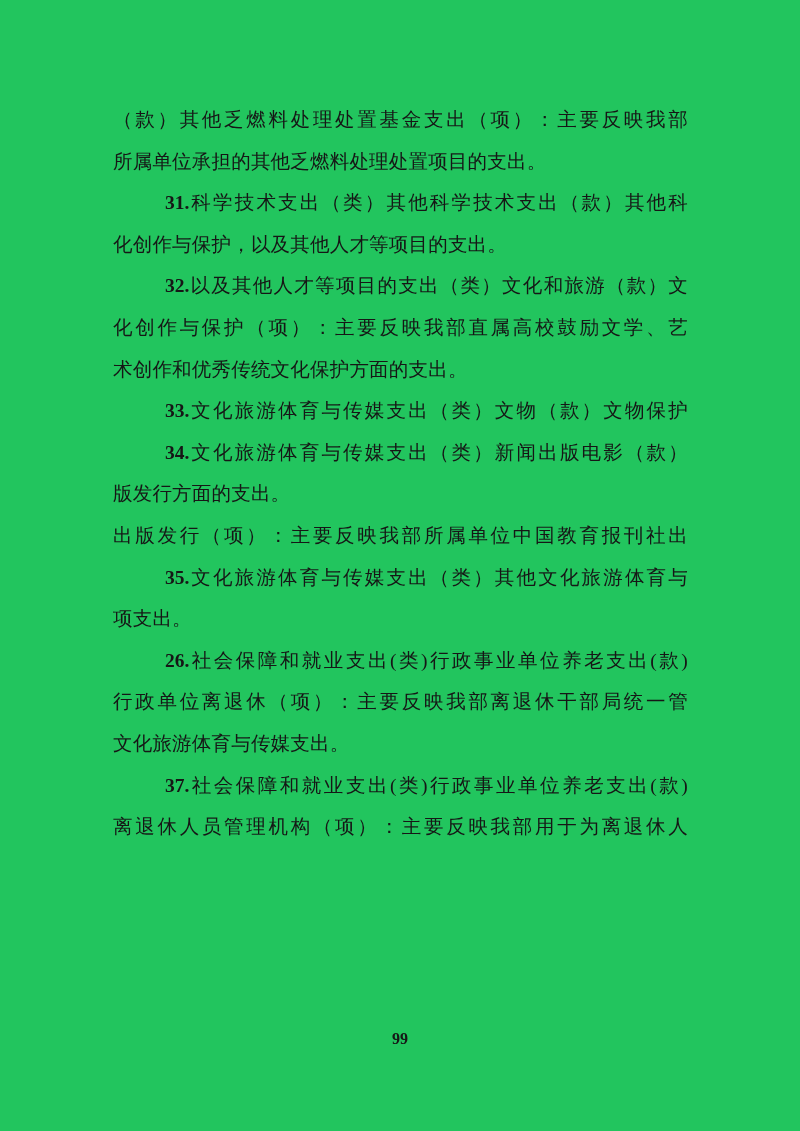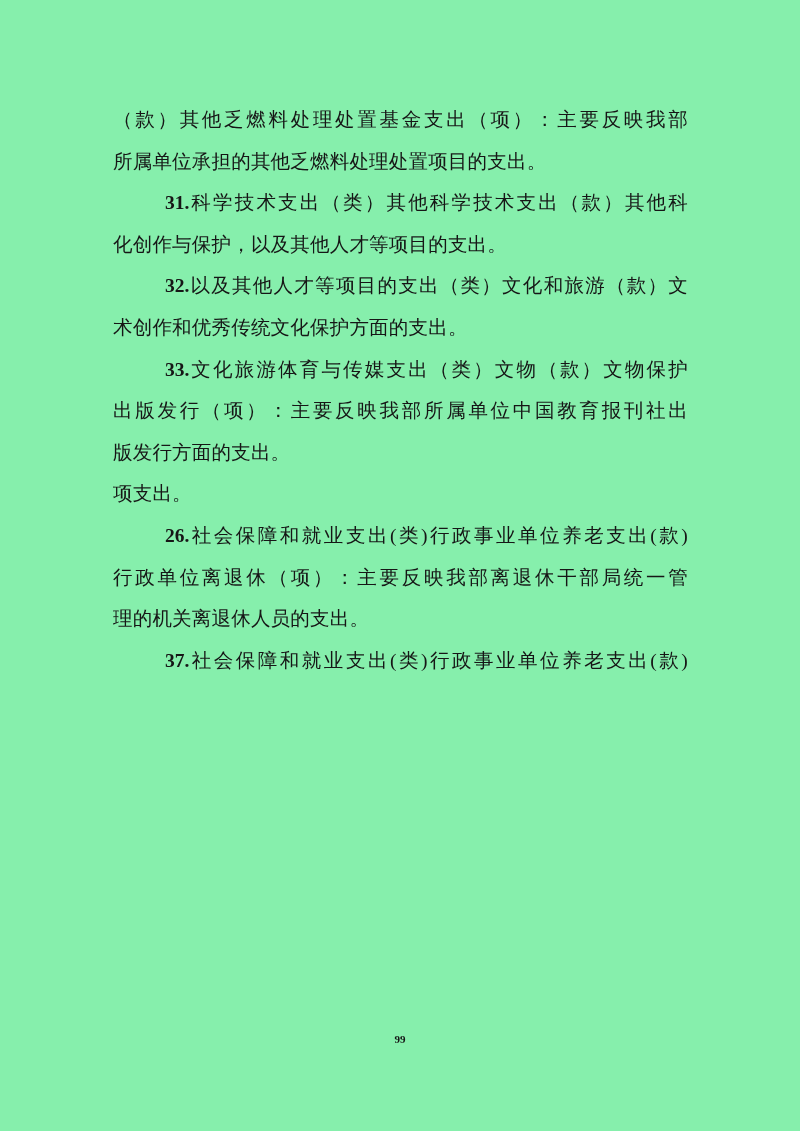--- a/index.html
+++ b/index.html
@@ -4,21 +4,21 @@
 <style>
   html, body {
     margin: 0;
     padding: 0;
     background: #ffffff;
   }
   .page {
     position: relative;
     width: 800px;
     height: 1131px;
-    background: #86efac;
+    background: #22c55e;
     overflow: hidden;
     font-family: "Liberation Serif", "DejaVu Serif", serif;
     color: #161616;
   }
   .content {
     position: absolute;
     left: 113px;
     top: 99px;
     width: 575px;
   }
@@ -46,21 +46,21 @@
   .num {
     font-weight: bold;
     letter-spacing: 0;
   }
   .pagenum {
     position: absolute;
     top: 1028px;
     left: 0;
     width: 100%;
     text-align: center;
-    font-size: 11px;
+    font-size: 16px;
     font-weight: bold;
     line-height: 22px;
     color: #161616;
   }
 </style>
 </head>
 <body>
 
 <div class="page">
   <div class="content">
@@ -70,42 +70,46 @@
       <div class="line"><span>所属单位承担的其他乏燃料处理处置项目的支出。</span></div>
     </div>
 
     <div class="para">
       <div class="line fill first"><span class="num">31.</span><span>科学技术支出（类）其他科学技术支出（款）其他科</span></div>
       <div class="line"><span>化创作与保护，以及其他人才等项目的支出。</span></div>
     </div>
 
     <div class="para">
       <div class="line fill first"><span class="num">32.</span><span>以及其他人才等项目的支出（类）文化和旅游（款）文</span></div>
+      <div class="line fill"><span>化创作与保护（项）：主要反映我部直属高校鼓励文学、艺</span></div>
       <div class="line"><span>术创作和优秀传统文化保护方面的支出。</span></div>
     </div>
 
     <div class="para">
       <div class="line fill first"><span class="num">33.</span><span>文化旅游体育与传媒支出（类）文物（款）文物保护</span></div>
     </div>
 
     <div class="para">
+      <div class="line fill first"><span class="num">34.</span><span>文化旅游体育与传媒支出（类）新闻出版电影（款）</span></div>
+      <div class="line"><span>版发行方面的支出。</span></div>
       <div class="line fill"><span>出版发行（项）：主要反映我部所属单位中国教育报刊社出</span></div>
-      <div class="line"><span>版发行方面的支出。</span></div>
     </div>
 
     <div class="para">
+      <div class="line fill first"><span class="num">35.</span><span>文化旅游体育与传媒支出（类）其他文化旅游体育与</span></div>
       <div class="line"><span>项支出。</span></div>
     </div>
 
     <div class="para">
       <div class="line fill first"><span class="num">26.</span><span>社会保障和就业支出(类)行政事业单位养老支出(款)</span></div>
       <div class="line fill"><span>行政单位离退休（项）：主要反映我部离退休干部局统一管</span></div>
-      <div class="line"><span>理的机关离退休人员的支出。</span></div>
+      <div class="line"><span>文化旅游体育与传媒支出。</span></div>
     </div>
 
     <div class="para">
       <div class="line fill first"><span class="num">37.</span><span>社会保障和就业支出(类)行政事业单位养老支出(款)</span></div>
+      <div class="line fill"><span>离退休人员管理机构（项）：主要反映我部用于为离退休人</span></div>
     </div>
 
   </div>
 
   <div class="pagenum">99</div>
 </div>
 
 </body></html>

